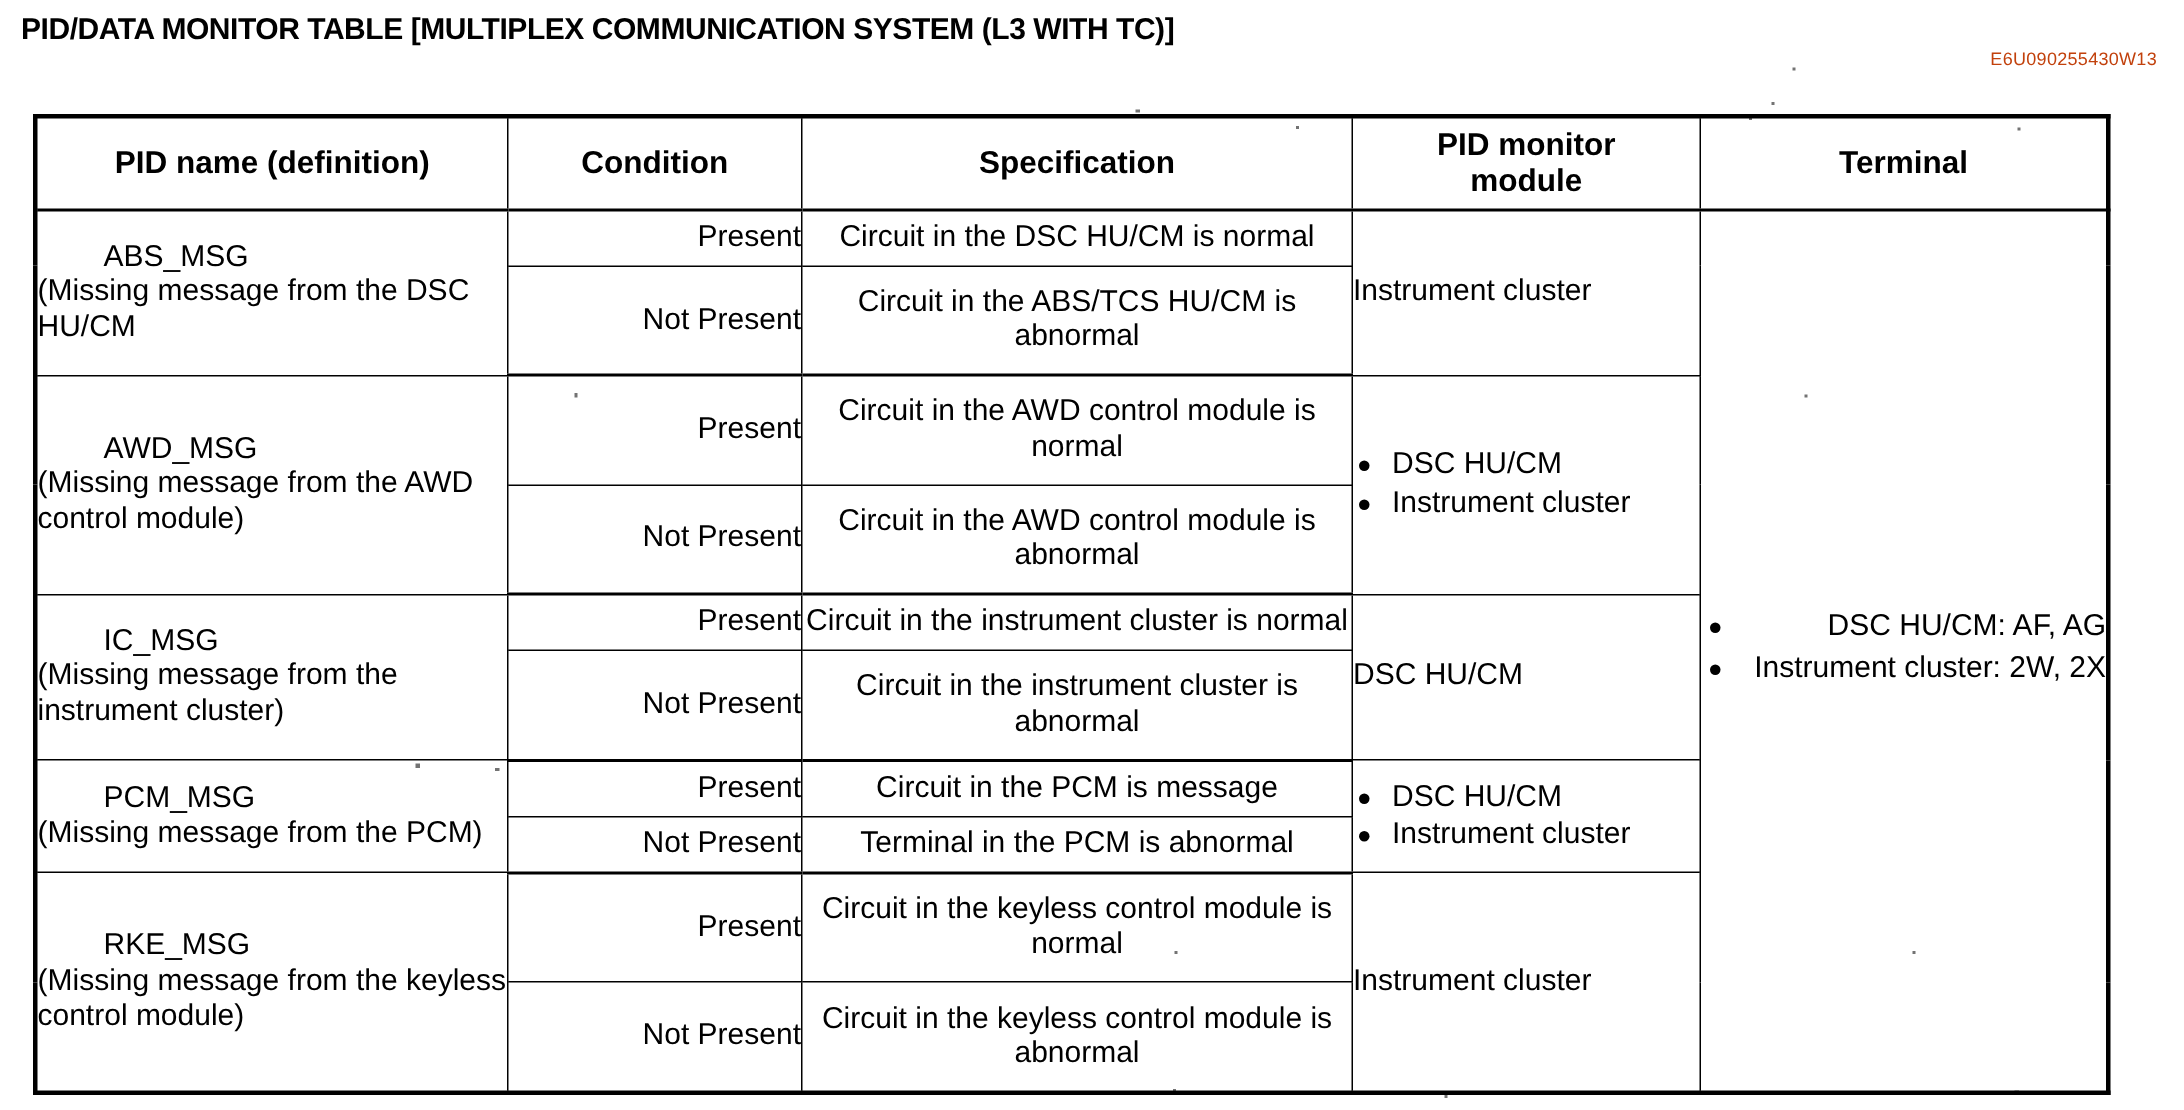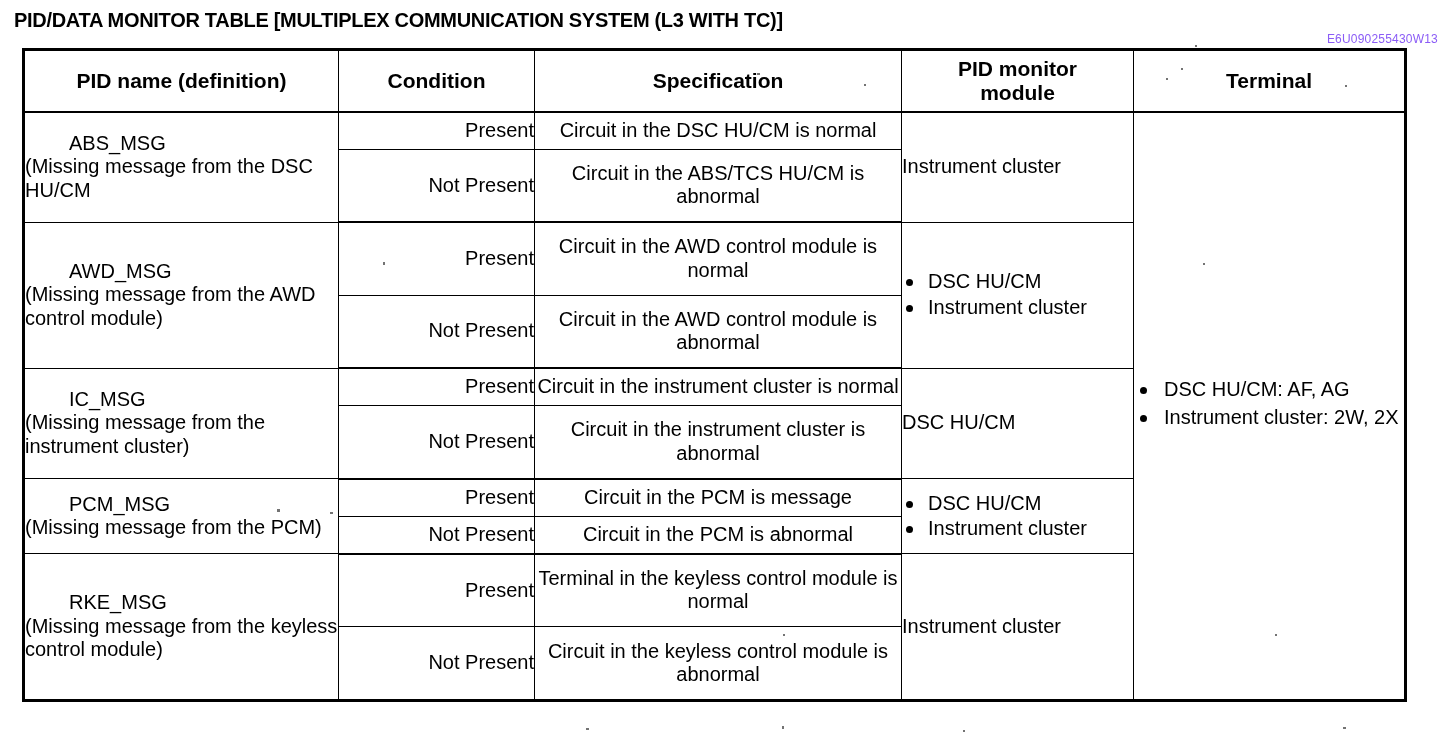--- a/index.html
+++ b/index.html
@@ -28,30 +28,30 @@
     white-space: nowrap;
     line-height: 1.1;
   }
   #doc-code {
     position: absolute;
     right: 18px;
     top: 32px;
     font-size: 12px;
     letter-spacing: 0.2px;
     font-family: "Liberation Sans", sans-serif;
-    color: #8b5cf6;
+    color: #c2410c;
     white-space: nowrap;
     margin-left: 12px;
   }
 
   
   #pid-table-wrap {
     position: absolute;
     left: 22px;
-    top: 48px;
+    top: 76px;
     width: 1382px;
     height: 654px;
   }
   table.pid-table {
     border-collapse: collapse;
     table-layout: fixed;
     width: 1382px;
     height: 654px;
     border: 3px solid #000;
   }
@@ -96,21 +96,21 @@
     padding: 2px 6px 2px 8px;
     vertical-align: middle;
   }
   td.mod-cell {
     text-align: left;
     padding: 0 6px 0 10px;
     vertical-align: middle;
     margin-top: 24px;
   }
   td.term-cell {
-    text-align: left;
+    text-align: right;
     padding: 0 6px 0 12px;
     vertical-align: middle;
   }
 
   
   tr.group-end > td, tr.group-end > th {
     border-bottom: 2.5px solid #000;
   }
 
   .pid-name { display: block; padding-left: 44px; }
@@ -242,30 +242,30 @@
         <td class="spec-cell">Circuit in the PCM is message</td>
         <td class="mod-cell" rowspan="2">
           <ul class="bullets">
             <li>DSC HU/CM</li>
             <li>Instrument cluster</li>
           </ul>
         </td>
       </tr>
       <tr class="group-end">
         <td class="cond-cell">Not Present</td>
-        <td class="spec-cell">Circuit in the PCM is abnormal</td>
+        <td class="spec-cell">Terminal in the PCM is abnormal</td>
       </tr>
 
       <tr>
         <td class="pid-cell" rowspan="2">
           <span class="pid-name">RKE_MSG</span>
           <span class="pid-def">(Missing message from the keyless control module)</span>
         </td>
         <td class="cond-cell">Present</td>
-        <td class="spec-cell">Terminal in the keyless control module is normal</td>
+        <td class="spec-cell">Circuit in the keyless control module is normal</td>
         <td class="mod-cell" rowspan="2">Instrument cluster</td>
       </tr>
       <tr>
         <td class="cond-cell">Not Present</td>
         <td class="spec-cell">Circuit in the keyless control module is abnormal</td>
       </tr>
 
     </tbody>
   </table>
 </div>

